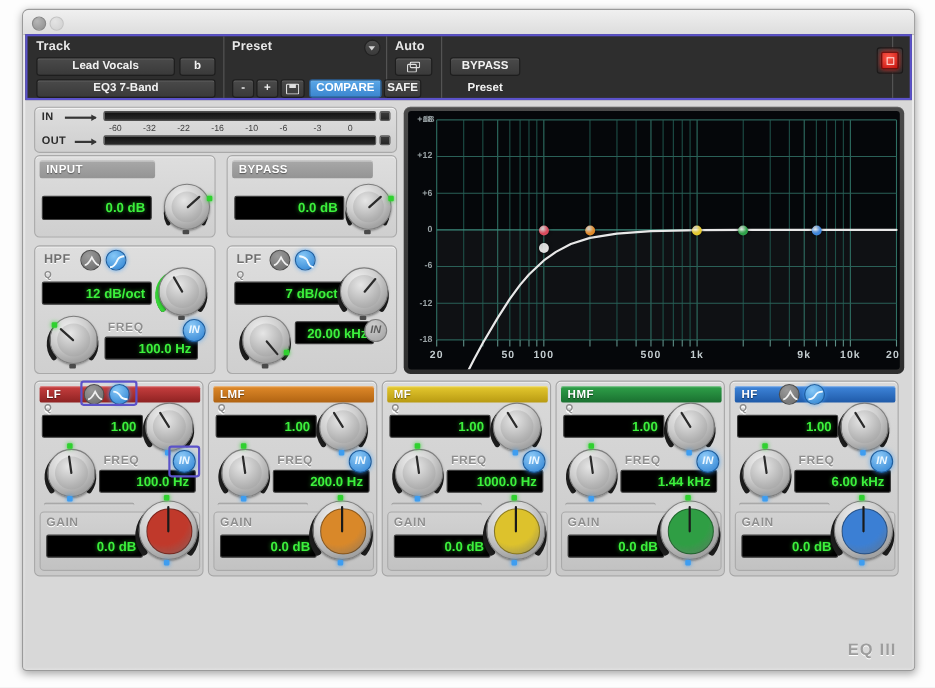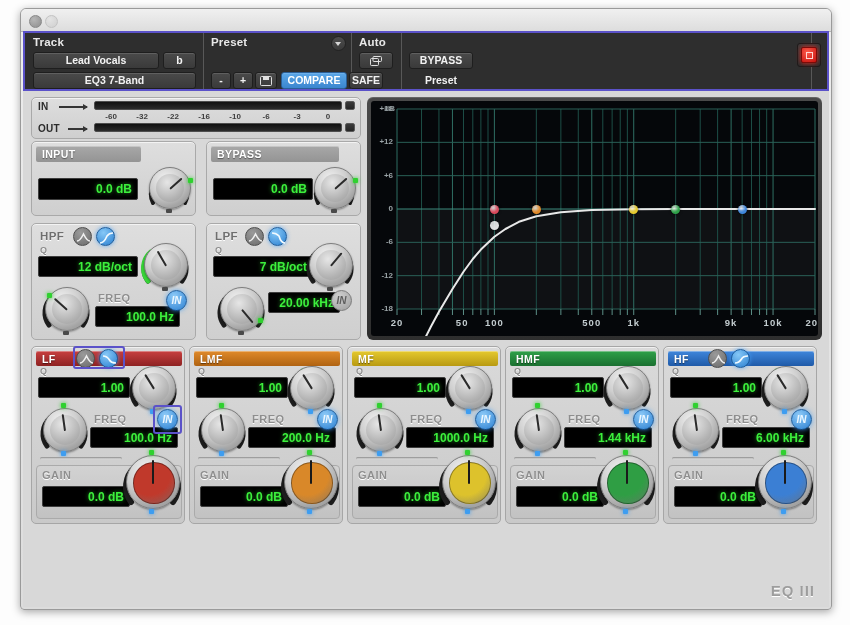--- a/index.html
+++ b/index.html
@@ -49,21 +49,21 @@
   
   #meters{left:8px;top:66px;width:330px;height:42px;}
   .mlab{position:absolute;color:#2c2c2c;font-size:10px;font-weight:bold;letter-spacing:.3px;}
   .marrow{position:absolute;height:2px;background:#353535;}
   .marrow:after{content:"";position:absolute;right:-1px;top:-2px;width:0;height:0;
     border-top:3px solid transparent;border-bottom:3px solid transparent;border-left:5px solid #353535;}
   .mbar{position:absolute;height:9px;background:linear-gradient(#111,#2a2a2a);
     border:1px solid #4d4d4d;border-radius:2px;box-sizing:border-box;}
   .mclip{position:absolute;width:10px;height:9px;background:linear-gradient(#3a3a3a,#262626);
     border:1px solid #5a5a5a;border-radius:2px;box-sizing:border-box;}
-  .mscale{position:absolute;color:#3d3d3d;font-size:8px;font-weight:bold;text-align:center;}
+  .mscale{position:absolute;color:#3d3d3d;font-size:8px;font-weight:normal;text-align:left;}
 
   
   #inputP{left:8px;top:110px;width:165px;height:75px;}
   #outputP{left:183px;top:110px;width:155px;height:75px;}
   .capbar{position:absolute;left:4px;top:4px;height:16px;background:linear-gradient(#a8a8a8,#949494);
     border-radius:2px;box-shadow:inset 0 1px 0 rgba(255,255,255,.35);}
   .capbar span{position:absolute;left:6px;top:2px;color:#fff;font-size:10.5px;font-weight:bold;
     letter-spacing:.4px;text-shadow:0 1px 1px rgba(0,0,0,.45);}
   .lcd{position:absolute;background:#000;border:1px solid #3d3d3d;border-radius:2px;
     color:#3cf03c;font-size:12px;font-weight:bold;text-align:right;box-sizing:border-box;

